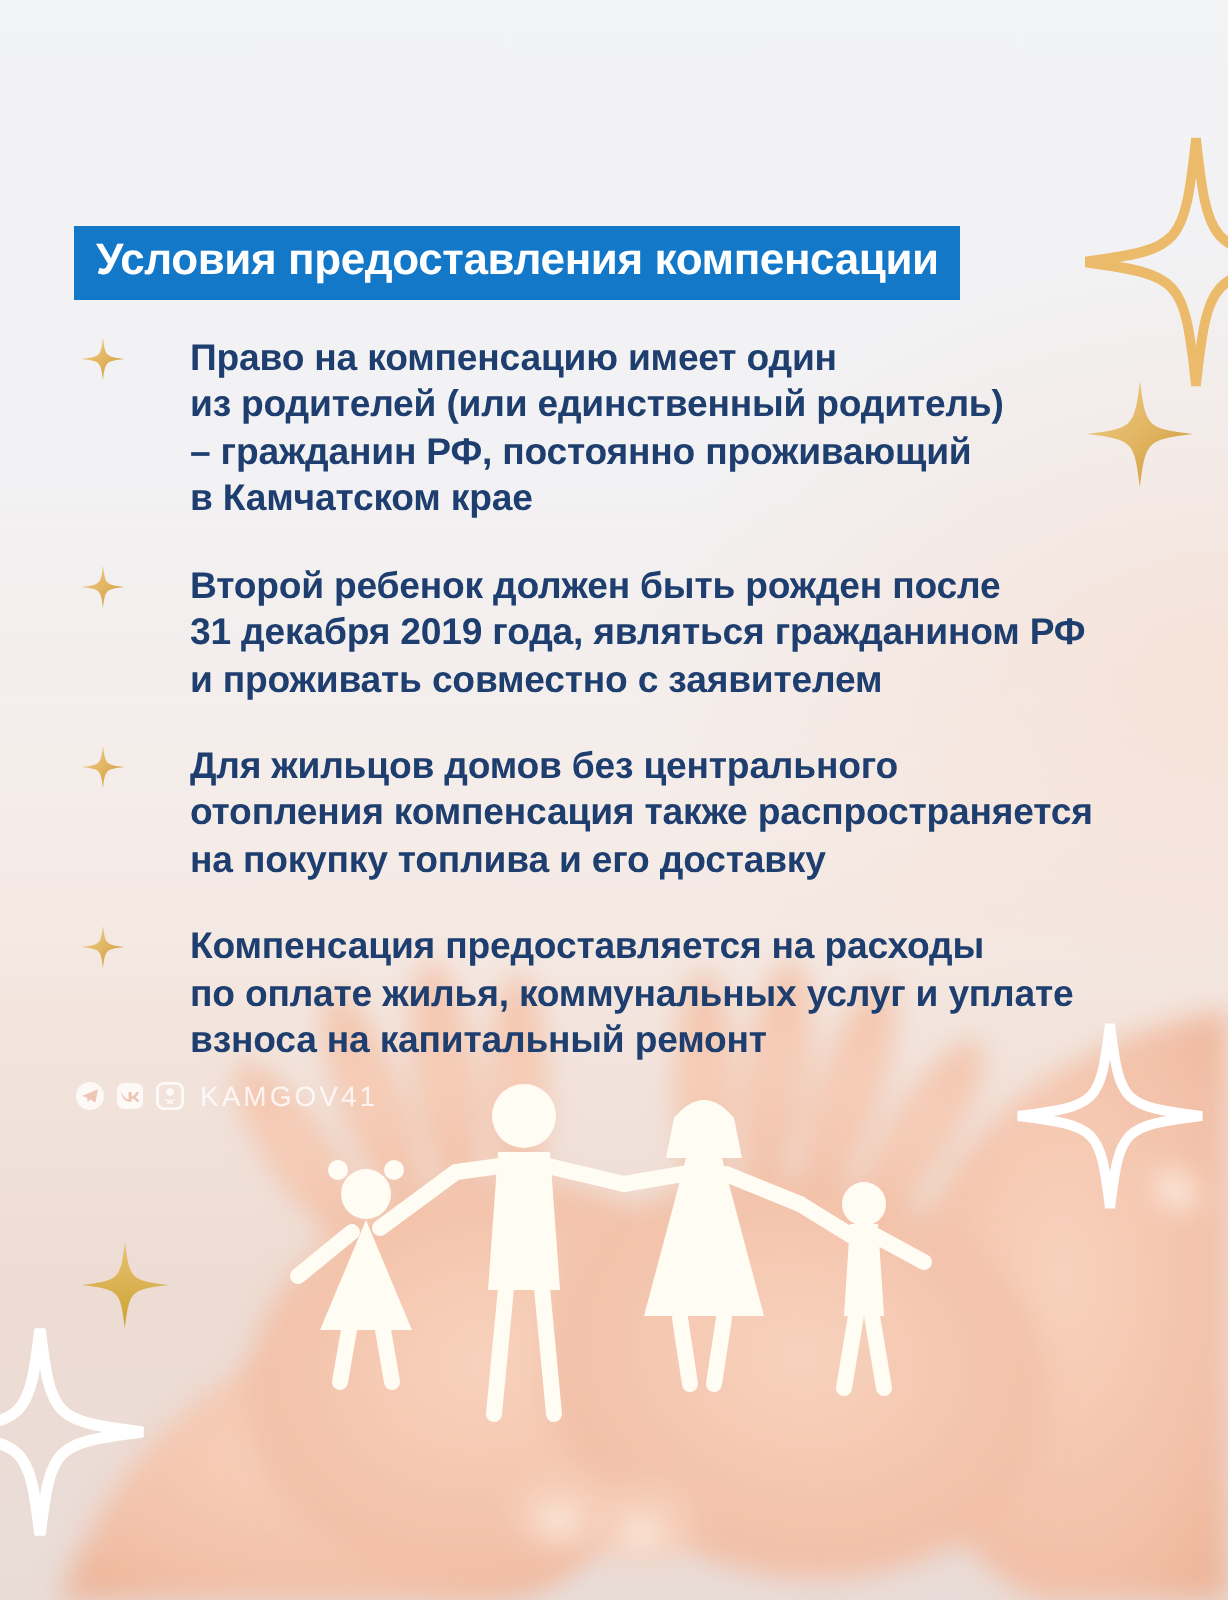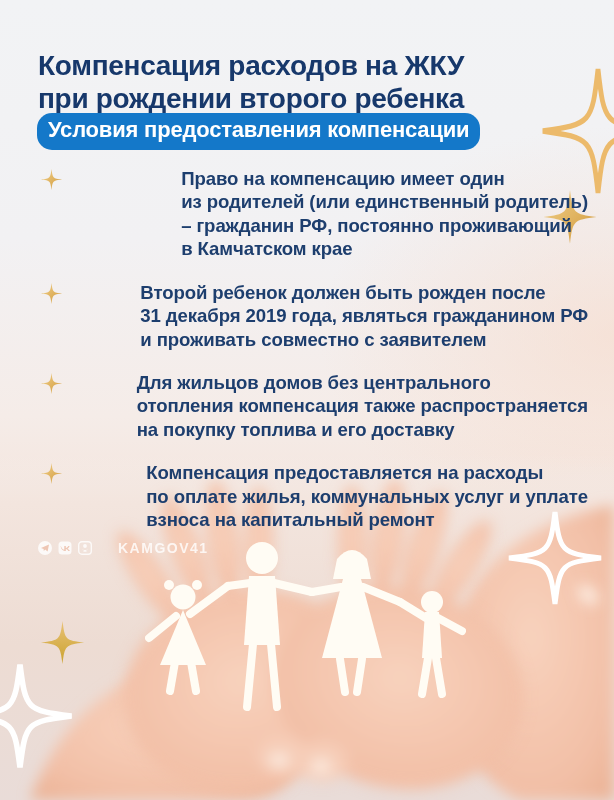--- a/index.html
+++ b/index.html
@@ -14,37 +14,36 @@
   
   .title{
     left:38px;top:30px;right:30px;z-index:5;
     color:#17386b;font-weight:700;font-size:28px;line-height:1.19;letter-spacing:-.3px;
   }
   .title span{display:block;}
   .banner{
     left:37px;top:113px;z-index:5;display:inline-block;
     background:#1478c9;color:#fff;font-weight:700;font-size:22px;letter-spacing:-.2px;
     padding:4px 11px 7px 11px;
-    border-radius:15px;
   }
   .bullets{left:40px;top:167px;right:26px;z-index:5;}
-  .bullet{display:flex;gap:16px;margin-bottom:20px;justify-content:space-between;}
+  .bullet{display:flex;gap:32px;margin-bottom:20px;}
   .bullet .spark{flex:none;width:23px;height:23px;margin-top:1px;}
   .bullet .text{
     color:#1d3e6e;font-weight:700;font-size:18.6px;line-height:1.26;
     letter-spacing:-.1px;white-space:pre-line;
   }
   
   .watermark{
     left:38px;top:540px;z-index:6;display:flex;align-items:center;gap:6px;
     opacity:.8;
   }
   .watermark svg{display:block;}
   .wm-handle{
-    color:#fff;font-weight:700;font-size:14px;letter-spacing:1.5px;margin-left:20px;
+    color:#fff;font-weight:400;font-size:14px;letter-spacing:1.5px;margin-left:2px;
   }
   
   .photo{left:0;top:455px;width:614px;height:345px;z-index:1;}
   
   .sp{z-index:4;pointer-events:none;}
   .sp svg{display:block;overflow:visible;}
   .sp-big-outline{left:538px;top:63px;}
   .sp-gold-right{left:541px;top:188px;}
   .sp-gold-left{left:39px;top:619px;}
   .sp-white-left{left:-36px;top:660px;}
@@ -177,24 +176,20 @@
     <svg width="112" height="112" viewBox="-50 -50 100 100">
       <use href="#spk" fill="none" stroke="#ffffff" stroke-width="5" vector-effect="non-scaling-stroke"></use>
     </svg>
   </div>
   <div class="layer sp sp-white-right">
     <svg width="100" height="104" viewBox="-50 -50 100 100">
       <use href="#spk" fill="none" stroke="#ffffff" stroke-width="5" vector-effect="non-scaling-stroke"></use>
     </svg>
   </div>
 
-  <h1 class="layer title">
-    <span>Компенсация расходов на ЖКУ</span>
-    <span>при рождении второго ребенка</span>
-  </h1>
 
   <div class="layer banner">Условия предоставления компенсации</div>
 
   <div class="layer bullets">
     <div class="bullet">
       <svg class="spark" viewBox="-50 -50 100 100">
           <use href="#spk" fill="url(#goldA)"></use>
         </svg>
       <div class="text">Право на компенсацию имеет один
 из родителей (или единственный родитель)

